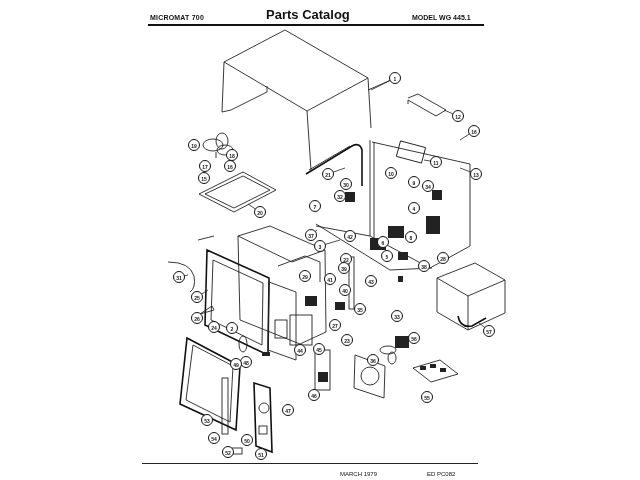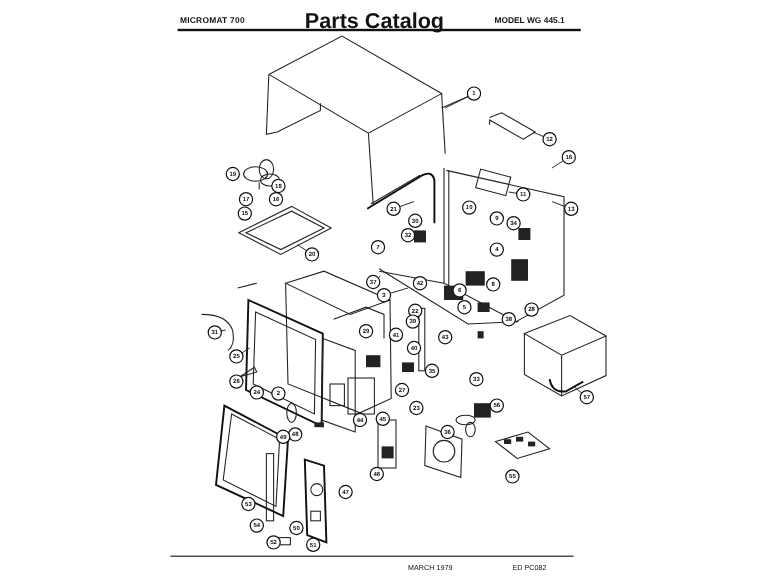--- a/index.html
+++ b/index.html
@@ -1,18 +1,18 @@
 <!DOCTYPE html>
 <html><head>
 <meta charset="utf-8">
 <style>
   html,body{margin:0;padding:0;background:#fff;}
   body{width:640px;height:480px;position:relative;overflow:hidden;font-family:"Liberation Sans",sans-serif;color:#111;}
   .hdr-left{position:absolute;left:150px;top:14px;font-size:7px;font-weight:bold;letter-spacing:0.2px;}
-  .hdr-title{position:absolute;left:254px;top:7px;font-size:18px;font-weight:bold;}
+  .hdr-title{position:absolute;left:266px;top:7px;font-size:13px;font-weight:bold;}
   .hdr-right{position:absolute;left:412px;top:14px;font-size:7px;font-weight:bold;}
   .rule-top{position:absolute;left:148px;top:24px;width:336px;height:2px;background:#111;}
   .rule-bot{position:absolute;left:142px;top:463px;width:336px;height:1px;background:#222;}
   .ftr-date{position:absolute;left:340px;top:471px;font-size:6px;}
   .ftr-code{position:absolute;left:427px;top:471px;font-size:6px;}
   svg.diag{position:absolute;left:0;top:0;}
   .callout circle{fill:#fff;stroke:#111;stroke-width:1;}
   .callout text{font-family:"Liberation Sans",sans-serif;font-size:5px;font-weight:bold;text-anchor:middle;dominant-baseline:central;fill:#111;}
   .art{fill:none;stroke:#222;stroke-width:0.9;}
   .art-thick{fill:none;stroke:#111;stroke-width:1.6;}

